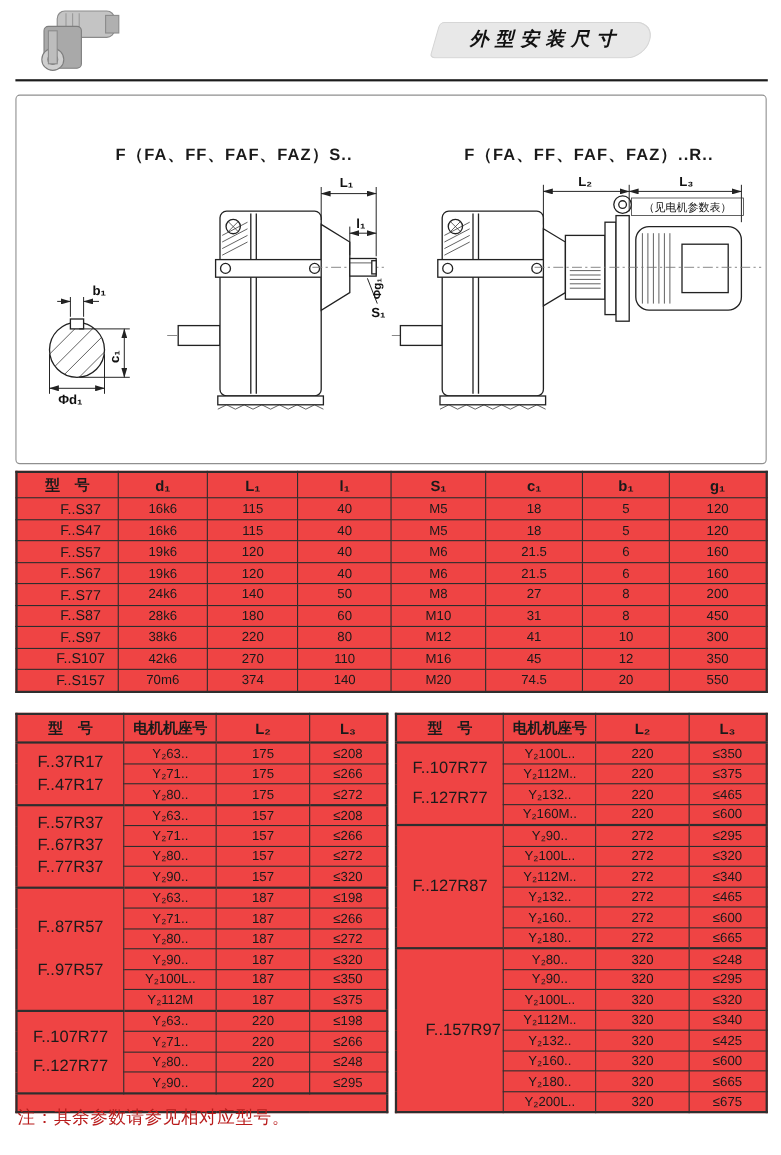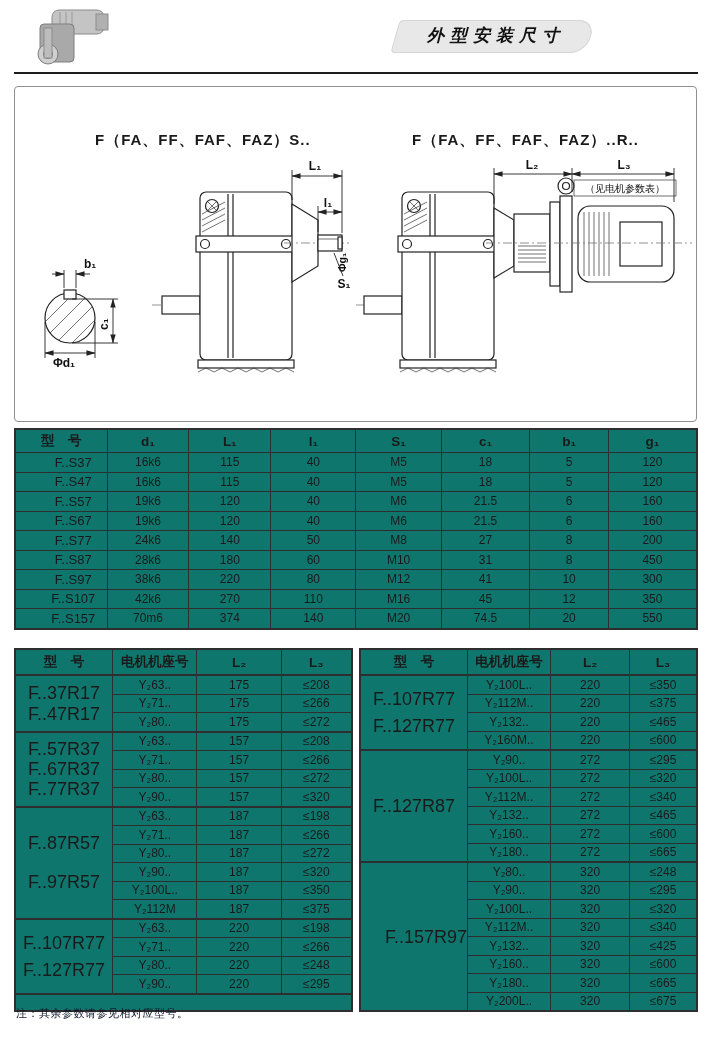--- a/index.html
+++ b/index.html
@@ -11,51 +11,51 @@
   .banner{position:absolute;left:395px;top:20px;width:196px;height:33px;
           background:#e8e8e8;transform:skewX(-16deg);border-radius:5px 18px 18px 5px;
           box-shadow:0 0 0 1px #d6d6d6 inset;}
   .banner-text{position:absolute;left:398px;top:24px;width:196px;text-align:center;
           font-size:17px;font-weight:bold;font-style:italic;letter-spacing:6px;color:#111;}
   .rule{position:absolute;left:14px;top:72px;width:684px;border-top:2.5px solid #1c1c1c;}
 
   
   .panel{position:absolute;left:14px;top:86px;width:681px;height:334px;
          border:1px solid #8f8f8f;border-radius:4px;background:#fff;}
-  .dtitle{position:absolute;font-size:15px;font-weight:bold;letter-spacing:1px;white-space:nowrap;}
+  .dtitle{position:absolute;font-size:15px;font-weight:bold;letter-spacing:1px;white-space:nowrap;margin-left:10px;}
   .dtitle.l{left:95px;top:131px;}
   .dtitle.r{left:412px;top:131px;}
   svg .ln{stroke:#222;stroke-width:1.2;fill:none;}
   svg .fw{stroke:#222;stroke-width:1.2;fill:#fff;}
   svg .thin{stroke:#333;stroke-width:0.7;fill:none;}
   svg .cl{stroke:#777;stroke-width:0.8;stroke-dasharray:9 3 2 3;fill:none;}
   svg .dim{stroke:#222;stroke-width:0.9;fill:none;}
   svg text{font-family:"Liberation Sans","DejaVu Sans",sans-serif;font-weight:bold;
            font-size:12px;fill:#111;}
   svg text.sm{font-size:10px;font-weight:normal;}
 
   
-  table{border-collapse:collapse;table-layout:fixed;background:#0f766e;}
+  table{border-collapse:collapse;table-layout:fixed;background:#ef4444;}
   td,th{border:1px solid #2e2e2e;text-align:center;vertical-align:middle;
         font-size:12px;padding:0;overflow:hidden;white-space:nowrap;}
   .t1{position:absolute;left:14px;top:428px;width:684px;border:2px solid #2e2e2e;}
   .t1 th{height:22px;font-size:13.5px;font-weight:bold;}
   .t1 td{height:18.5px;}
   .t1 td.model{font-size:13px;padding-left:24px;}
   .t2wrap{position:absolute;left:14px;top:648px;width:684px;display:flex;gap:6px;}
   .t2{border:2px solid #2e2e2e;flex:1;}
   .t2 th{height:24px;font-size:13.5px;font-weight:bold;}
   .t2 td{height:17.5px;font-size:12px;}
   .t2 td.model-cell{padding:0;}
   .model-wrap{display:flex;flex-direction:column;justify-content:space-evenly;height:100%;}
-  .model-name{font-size:18px;line-height:14px;}
+  .model-name{font-size:15px;line-height:14px;}
   tr.group-start td{border-top:2px solid #2e2e2e;}
   td.filler-cell{height:15px;border-top:2px solid #2e2e2e;}
 
-  .note{position:absolute;left:16px;top:1006px;font-size:11px;color:#0f172a;letter-spacing:0.5px;}
+  .note{position:absolute;left:16px;top:1006px;font-size:16px;color:#b91c1c;letter-spacing:0.5px;}
 </style>
 </head>
 <body>
 
 <div class="page">
 
   <svg class="photo" viewBox="0 0 112 60">
     <rect x="34" y="4" width="52" height="24" rx="7" fill="#c4c4c4" stroke="#8b8b8b"></rect>
     <line x1="42" y1="6" x2="42" y2="26" stroke="#9a9a9a"></line>
     <line x1="48" y1="6" x2="48" y2="26" stroke="#9a9a9a"></line>

